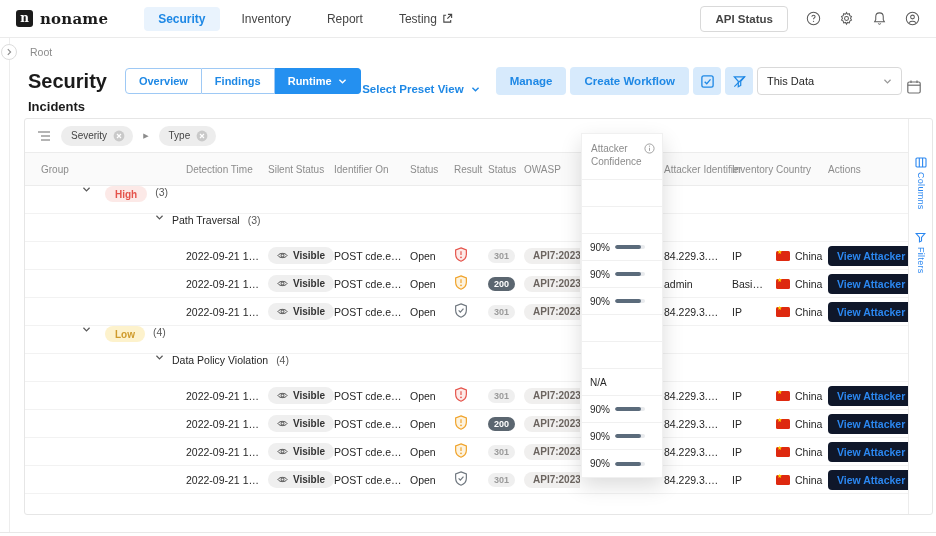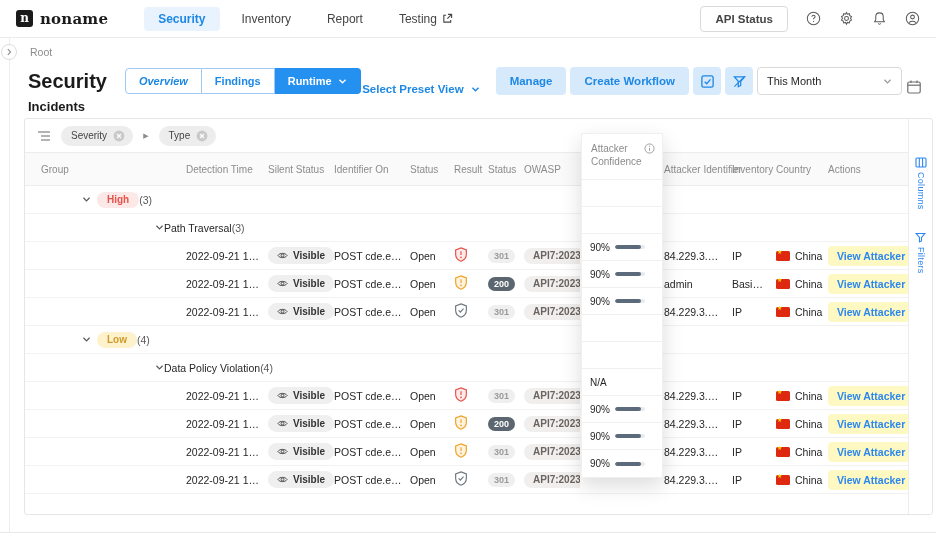--- a/index.html
+++ b/index.html
@@ -41,21 +41,21 @@
 
   
   .breadcrumb { position: absolute; left: 30px; top: 46px; font-size: 10.5px; color: #8c8c8c; }
   .title-row { position: absolute; left: 28px; right: 14px; top: 66px; height: 30px;
     display: flex; align-items: center; }
   .page-title { font-size: 20px; font-weight: 700; color: #1b1b1b; margin-right: 18px; }
   .tab-group { display: flex; }
   .tab-btn { height: 26px; padding: 0 13px; display: flex; align-items: center; gap: 6px;
     border: 1px solid #9ec9f5; color: #1e88e5; background: #fff; font-size: 11px; font-weight: 700;
     cursor: pointer; font-family: inherit; }
-  .tab-btn:first-child { border-radius: 4px 0 0 4px; font-style: italic; }
+  .tab-btn:first-child { border-radius: 4px 0 0 4px; }
   .tab-btn:last-child { border-radius: 0 4px 4px 0; }
   .tab-btn + .tab-btn { border-left: none; }
   .tab-btn.active { background: #2490f0; border-color: #2490f0; color: #fff; }
   .title-actions { margin-left: auto; display: flex; align-items: flex-end; gap: 4px; }
   .preset-link { display: flex; align-items: center; gap: 7px; color: #1e88e5; font-weight: 700;
     font-size: 11.5px; cursor: pointer; margin-right: 12px; }
   .soft-btn { height: 28px; padding: 0 14px; background: #d7eafc; color: #1e88e5; font-weight: 700;
     font-size: 11.5px; border: none; border-radius: 4px; cursor: pointer; font-family: inherit; }
   .icon-soft-btn { width: 28px; height: 28px; background: #d7eafc; color: #1e88e5; border: none;
     border-radius: 4px; display: flex; align-items: center; justify-content: center; cursor: pointer; }
@@ -83,21 +83,21 @@
   .grid-cols { display: grid;
     grid-template-columns: 145px 82px 66px 76px 44px 34px 36px 56px 84px 68px 44px 52px 1fr;
     align-items: center; padding-left: 16px; }
   .thead { height: 33px; background: #fafafa; border-bottom: 1px solid #ececec;
     color: #8c8c8c; font-size: 10px; }
   .thead > div { white-space: nowrap; overflow: visible; }
   .tbody { flex: 1 1 auto; }
 
   .row { height: 28px; border-bottom: 1px solid #f2f2f2; font-size: 10.5px; color: #262626; }
   .row.grid-cols > div { white-space: nowrap; overflow: hidden; text-overflow: ellipsis; padding-right: 8px; }
-  .group-row { display: flex; align-items: center; }
+  .group-row { display: flex; gap: 8px; }
   .group-row.lvl1 { padding-left: 57px; }
   .group-row.lvl2 { padding-left: 130px; }
   .chev-toggle { color: #595959; display: flex; cursor: pointer; }
   .sev-pill { height: 16px; display: inline-flex; align-items: center; padding: 0 10px; border-radius: 9px;
     font-size: 10px; font-weight: 700; margin-left: 6px; }
   .sev-pill.high { background: #fce9e7; color: #e5534b; }
   .sev-pill.low  { background: #fdf2cc; color: #cf9b2c; }
   .group-count { color: #595959; }
   .group-label { font-weight: 400; color: #262626; }
 
@@ -120,21 +120,21 @@
   .code-badge.dark  { background: #5b6670; color: #ffffff; }
 
   .owasp-pill { height: 16px; display: inline-flex; align-items: center; padding: 0 9px; border-radius: 9px;
     background: #f0efee; color: #6b645f; font-size: 10px; font-weight: 700; }
 
   .flag { width: 14px; height: 10px; background: #de2910; border-radius: 1.5px; display: inline-block;
     position: relative; margin-right: 5px; flex: none; }
   .flag::after { content: "★"; position: absolute; left: 1px; top: -3px; font-size: 6px; color: #ffde00; }
   .country-cell { display: flex; align-items: center; }
 
-  .view-attacker-btn { height: 20px; padding: 0 9px; background: #fef9c3; color: #2b87f0;
+  .view-attacker-btn { height: 20px; padding: 0 9px; background: #0f172a; color: #2b87f0;
     border: none; border-radius: 4px; font-size: 10.5px; font-weight: 700; cursor: pointer;
     font-family: inherit; white-space: nowrap; }
 
   
   .side-rail { flex: 0 0 24px; border-left: 1px solid #ececec; display: flex; flex-direction: column;
     align-items: center; padding-top: 38px; gap: 22px; }
   .rail-tab { display: flex; flex-direction: column; align-items: center; gap: 4px; color: #2b87f0;
     cursor: pointer; }
   .rail-tab span { writing-mode: vertical-rl; font-size: 9px; letter-spacing: .3px; }
 
@@ -260,21 +260,21 @@
     </button>
     <button class="icon-soft-btn">
       <span>
         <svg width="15" height="15" viewBox="0 0 16 16" fill="none" stroke="currentColor" stroke-width="1.3">
             <path d="M2.5 3 h11 l-4.2 4.8 v4.4 l-2.6 1.3 v-5.7 Z"></path>
             <line x1="2.5" y1="13.5" x2="13.5" y2="2.5"></line>
           </svg>
       </span>
     </button>
     <div class="date-select">
-      <span>This Month</span>
+      <span>This Data</span>
       <span class="chev">
         <svg width="9" height="7" viewBox="0 0 10 8" fill="none" stroke="currentColor" stroke-width="1.4">
             <polyline points="1.5,2 5,5.5 8.5,2"></polyline>
           </svg>
       </span>
     </div>
     <button class="calendar-btn">
       <svg width="16" height="16" viewBox="0 0 16 16" fill="none" stroke="currentColor" stroke-width="1.2">
           <rect x="1.8" y="3" width="12.4" height="11" rx="1.5"></rect>
           <line x1="1.8" y1="6.2" x2="14.2" y2="6.2"></line>

